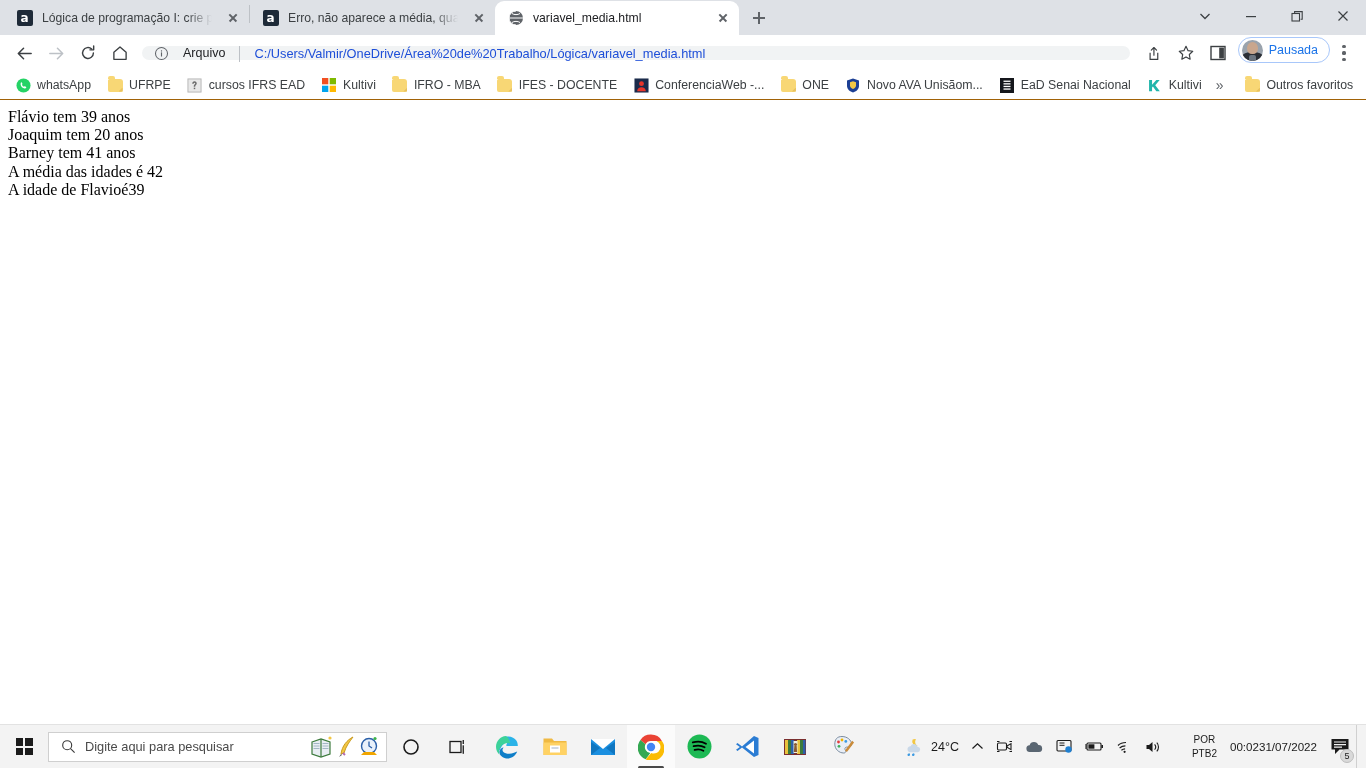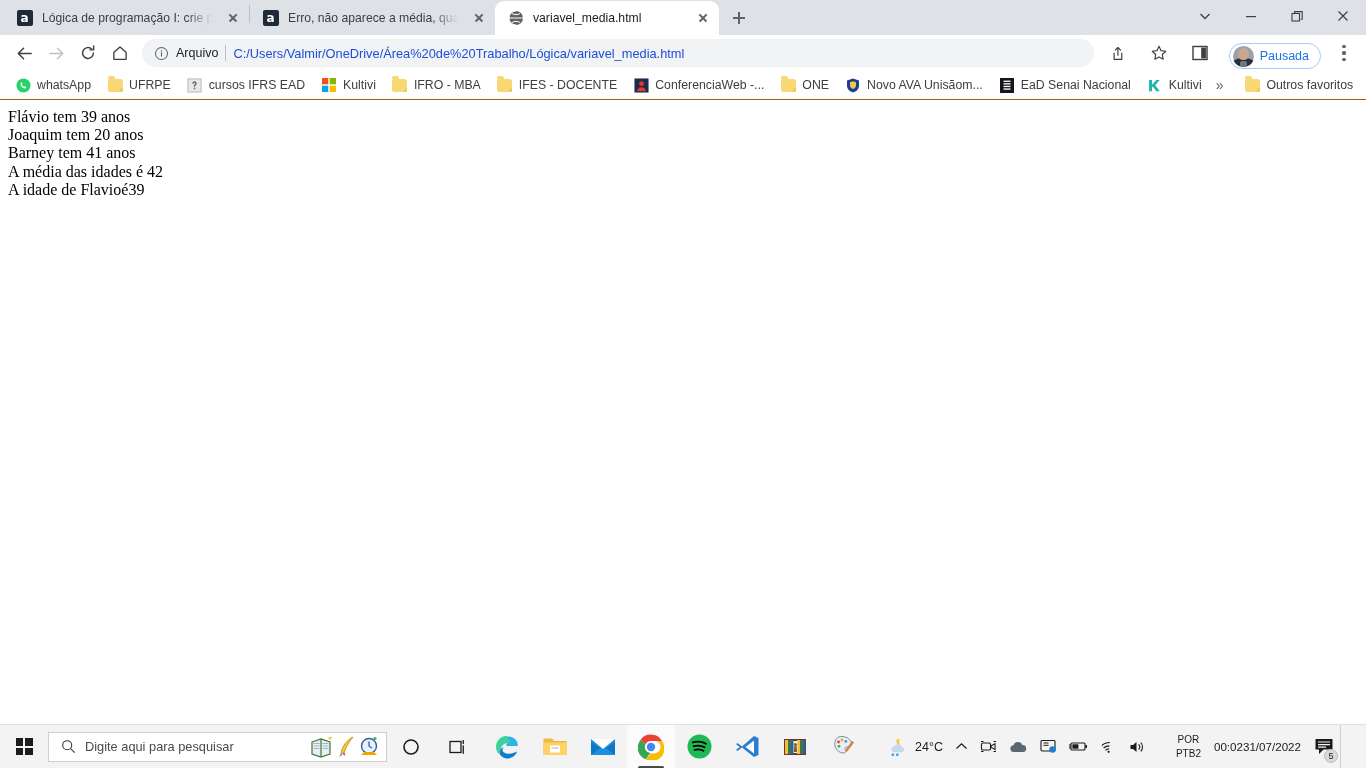--- a/index.html
+++ b/index.html
@@ -19,21 +19,21 @@
     background: #dee1e6; padding-left: 0; position: relative;
   }
   .tab {
     height: 34px; display: flex; align-items: center;
     padding: 0 4px 0 12px; gap: 9px;
     border-radius: 9px 9px 0 0; position: relative;
     min-width: 0;
   }
   .tab.inactive { width: 245px; }
   .tab.active {
-    width: 224px; background: #ffffff;
+    width: 244px; background: #ffffff;
   }
   .tab-fav { width: 17px; height: 17px; flex: 0 0 17px; display:flex; align-items:center; justify-content:center;}
   .fav-alura {
     width: 16px; height: 16px; background: #1e2a38; border-radius: 2px;
     color: #fff; font-size: 12px; font-weight: bold; line-height: 16px;
     text-align: center; font-family: "DejaVu Sans", sans-serif;
   }
   .fav-globe { width: 16px; height: 16px; }
   .tab-title {
     font-size: 12.2px; color: #3c4043; white-space: nowrap;
@@ -65,28 +65,28 @@
   .winbtns { margin-left:auto; display:flex; align-items:flex-start; height:35px; }
   .winbtn { width:46px; height:32px; display:flex; align-items:center; justify-content:center; }
 
   
   .toolbar {
     height: 36px; background:#ffffff; display:flex; align-items:center;
     padding: 0 8px; gap: 0px;
   }
   .navbtn { width:32px; height:32px; display:flex; align-items:center; justify-content:center; border-radius:50%; flex:0 0 32px;}
   .omnibox {
-    flex: 1 1 auto; height: 28px; background:#f1f3f4; border-radius:14px;
-    display:flex; align-items:center; padding: 0 12px; margin: 0 8px 0 6px;
-    gap: 7px; min-width: 0;
+    flex: 1 1 auto; height: 14px; background:#f1f3f4; border-radius:14px;
+    display:flex; align-items:flex-start; padding: 0 12px; margin: 0 8px 0 6px;
+    gap: 14px; min-width: 0;
   }
   .omni-scheme { font-size:12.5px; color:#202124; }
   .omni-divider { width:1px; height:16px; background:#bdc1c6; }
   .omni-url { font-size:12.8px; color:#1d4ed8; white-space:nowrap; overflow:hidden; }
-  .tb-right { display:flex; align-items:flex-end; gap:9px; flex:0 0 auto; }
+  .tb-right { display:flex; align-items:flex-start; gap:0px; flex:0 0 auto; }
   .profile-pill {
     height: 26px; border:1px solid #a8c7fa; border-radius:14px;
     display:flex; align-items:center; gap:6px; padding: 0 11px 0 3px;
     margin-left: 4px;
   }
   .avatar {
     width:21px; height:21px; border-radius:50%; overflow:hidden; flex:0 0 21px;
     background: #9aa3ad; position:relative;
   }
   .avatar .head { position:absolute; width:11px; height:12px; background:#c9a68d; border-radius:50% 50% 45% 45%; left:5px; top:2px;}
@@ -131,21 +131,21 @@
   .winlogo i { background:#1b1b1b; display:block; }
   .searchbox {
     width: 339px; height: 30px; background:#ffffff; border:1px solid #cfcfcf;
     display:flex; align-items:center; gap:9px; padding-left:12px; position:relative;
   }
   .search-ph { font-size:12.8px; color:#4a4a4a; }
   .taskicons { display:flex; align-items:center; }
   .tib { width:48px; height:44px; display:flex; align-items:center; justify-content:center; position:relative;}
   .tib.active { background:#fbfbfb; }
   .tib .underline { position:absolute; bottom:0; left:11px; width:26px; height:3px; background:#4a4a4a; border-radius:2px;}
-  .tray { margin-left:auto; display:flex; align-items:center; height:44px; padding-right:20px; gap:0; }
+  .tray { margin-left:auto; display:flex; align-items:center; height:44px; padding-right:4px; gap:0; }
   .tray-item { display:flex; align-items:center; justify-content:center; height:44px; padding: 0 6px; }
   .tray-txt { font-size:12.5px; color:#1b1b1b; }
   .clock { display:flex; align-items:center; justify-content:center; height:44px; padding:0 7px; line-height:14px;}
   .clock span { font-size:11.6px; color:#1b1b1b; }
   .langbox { display:flex; flex-direction:column; align-items:center; justify-content:center; height:44px; padding:0 6px; line-height:14px;}
   .langbox span { font-size:10px; color:#1b1b1b;margin-left:18px; }
   .notif { position:relative; width:32px; height:44px; display:flex; align-items:center; justify-content:center; }
   .notif-badge {
     position:absolute; right:2px; bottom:6px; width:14px; height:14px; border-radius:50%;
     background:#d9d9d9; color:#1b1b1b; font-size:9px; display:flex; align-items:center; justify-content:center;

